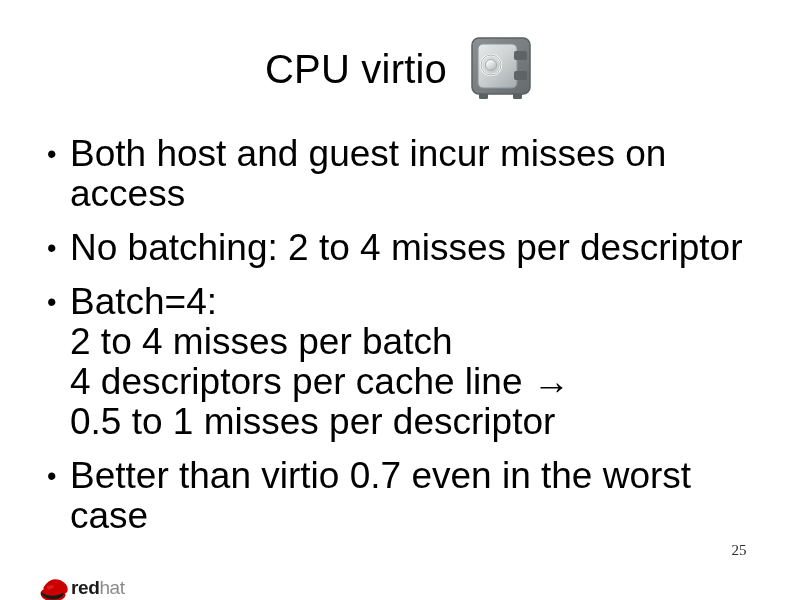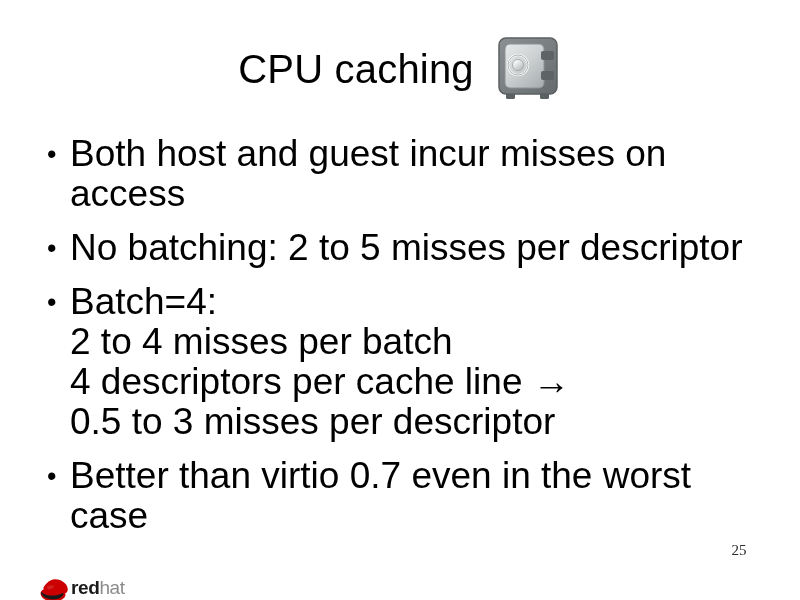--- a/index.html
+++ b/index.html
@@ -117,21 +117,21 @@
     font-size: 15px;
     color: #2b2b2b;
   }
 </style>
 </head>
 <body>
 
 <div class="slide">
 
   <div class="title-row">
-    <div class="slide-title">CPU caching</div>
+    <div class="slide-title">CPU virtio</div>
 
     <svg class="safe-icon" viewBox="0 0 66 70" aria-hidden="true">
       <defs>
         <linearGradient id="safeBody" x1="0" y1="0" x2="1" y2="1">
           <stop offset="0%" stop-color="#8b9092"></stop>
           <stop offset="55%" stop-color="#787d7f"></stop>
           <stop offset="100%" stop-color="#64696b"></stop>
         </linearGradient>
         <linearGradient id="safeDoor" x1="0.1" y1="0" x2="0.9" y2="1">
           <stop offset="0%" stop-color="#e4e7e8"></stop>
@@ -162,29 +162,29 @@
 
   <div class="body">
 
     <div class="bullet">
       <span class="bullet-marker">•</span>
       <span class="bullet-text">Both host and guest incur misses on access</span>
     </div>
 
     <div class="bullet">
       <span class="bullet-marker">•</span>
-      <span class="bullet-text">No batching: 2 to 5 misses per descriptor</span>
+      <span class="bullet-text">No batching: 2 to 4 misses per descriptor</span>
     </div>
 
     <div class="bullet">
       <span class="bullet-marker">•</span>
       <span class="bullet-text">Batch=4:
 2 to 4 misses per batch
 4 descriptors per cache line →
-0.5 to 3 misses per descriptor</span>
+0.5 to 1 misses per descriptor</span>
     </div>
 
     <div class="bullet">
       <span class="bullet-marker">•</span>
       <span class="bullet-text">Better than virtio 0.7 even in the worst case</span>
     </div>
 
   </div>
 
   <div class="logo">

